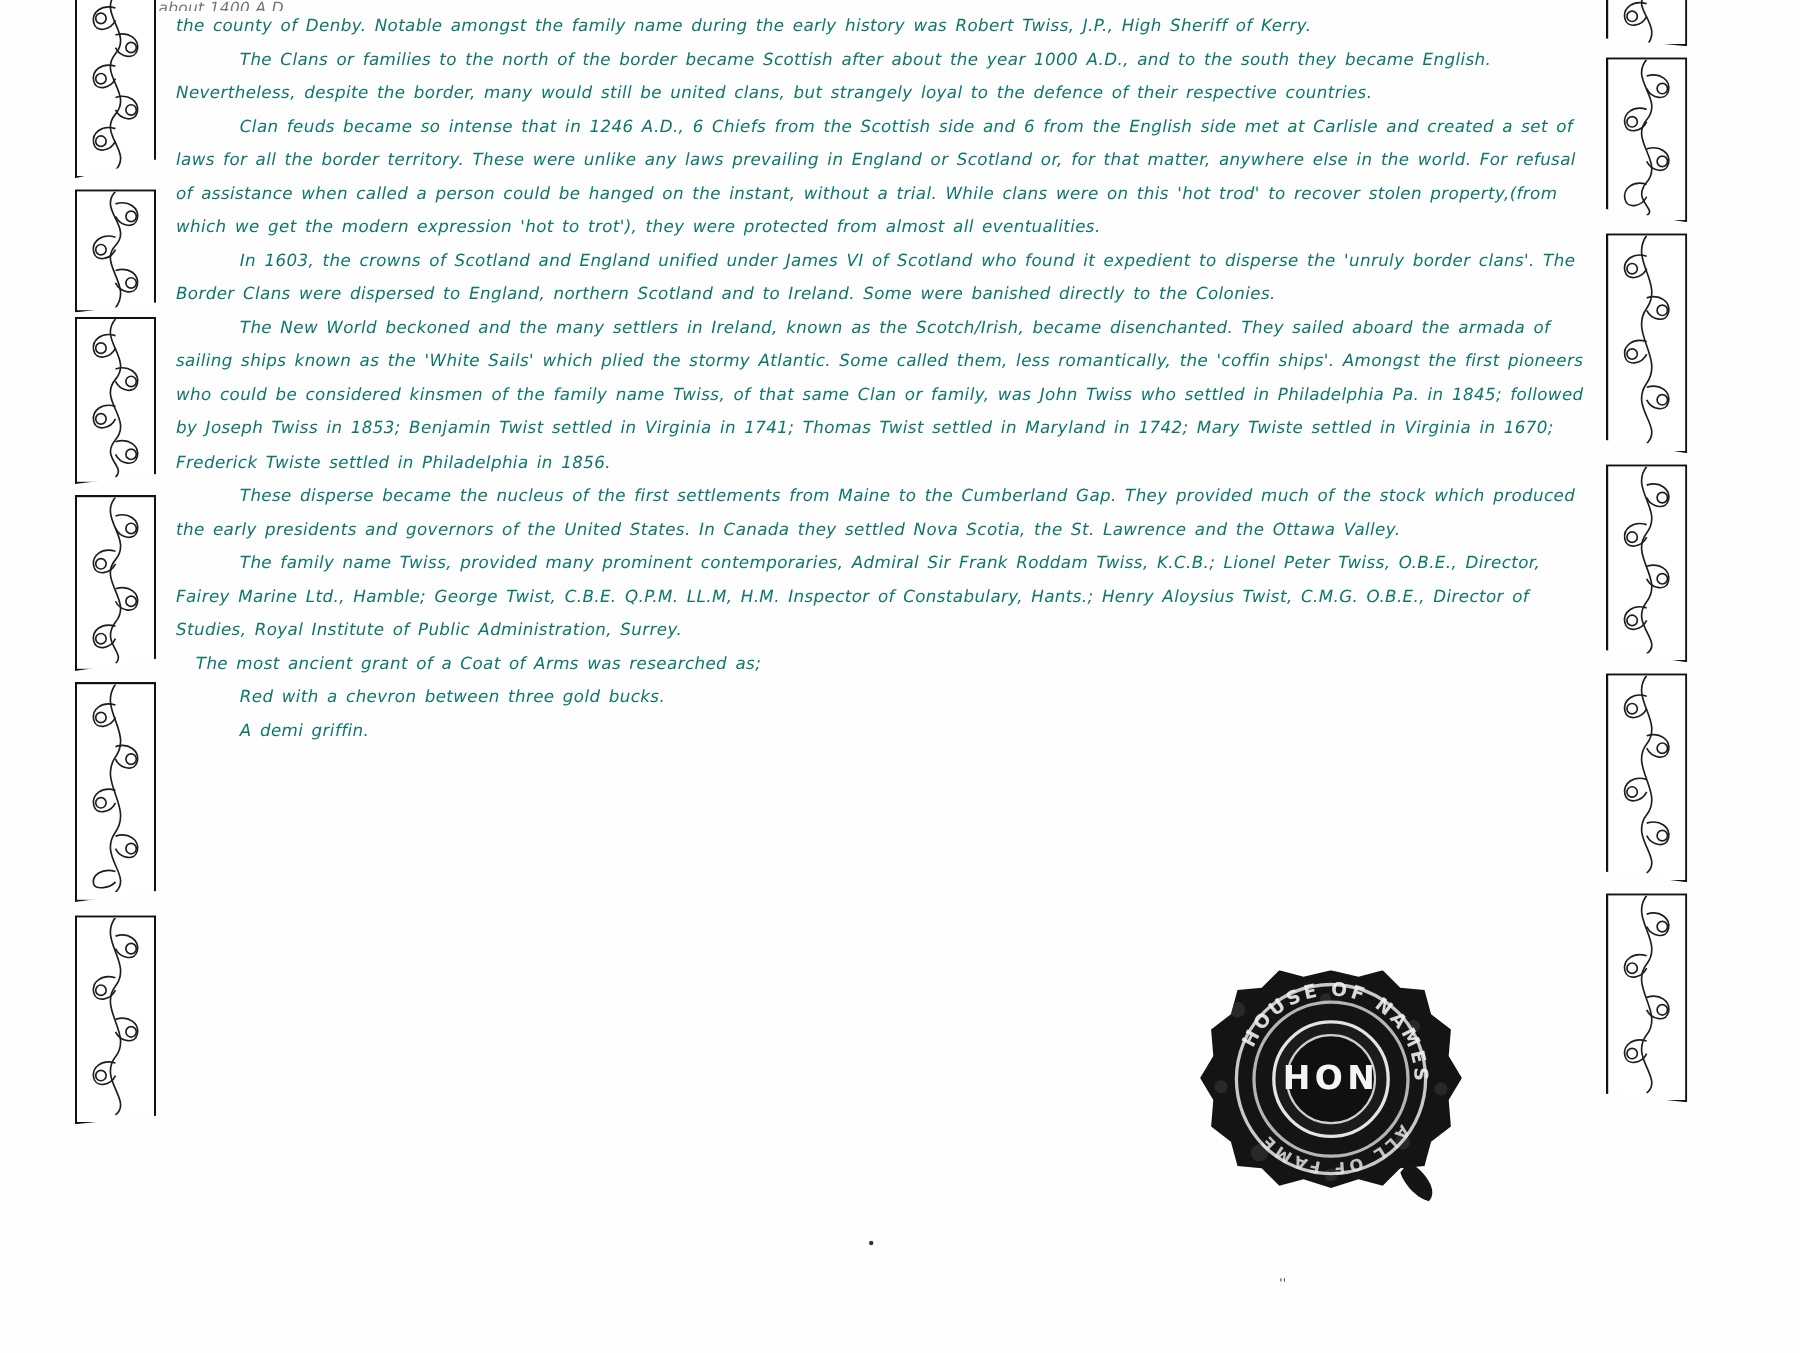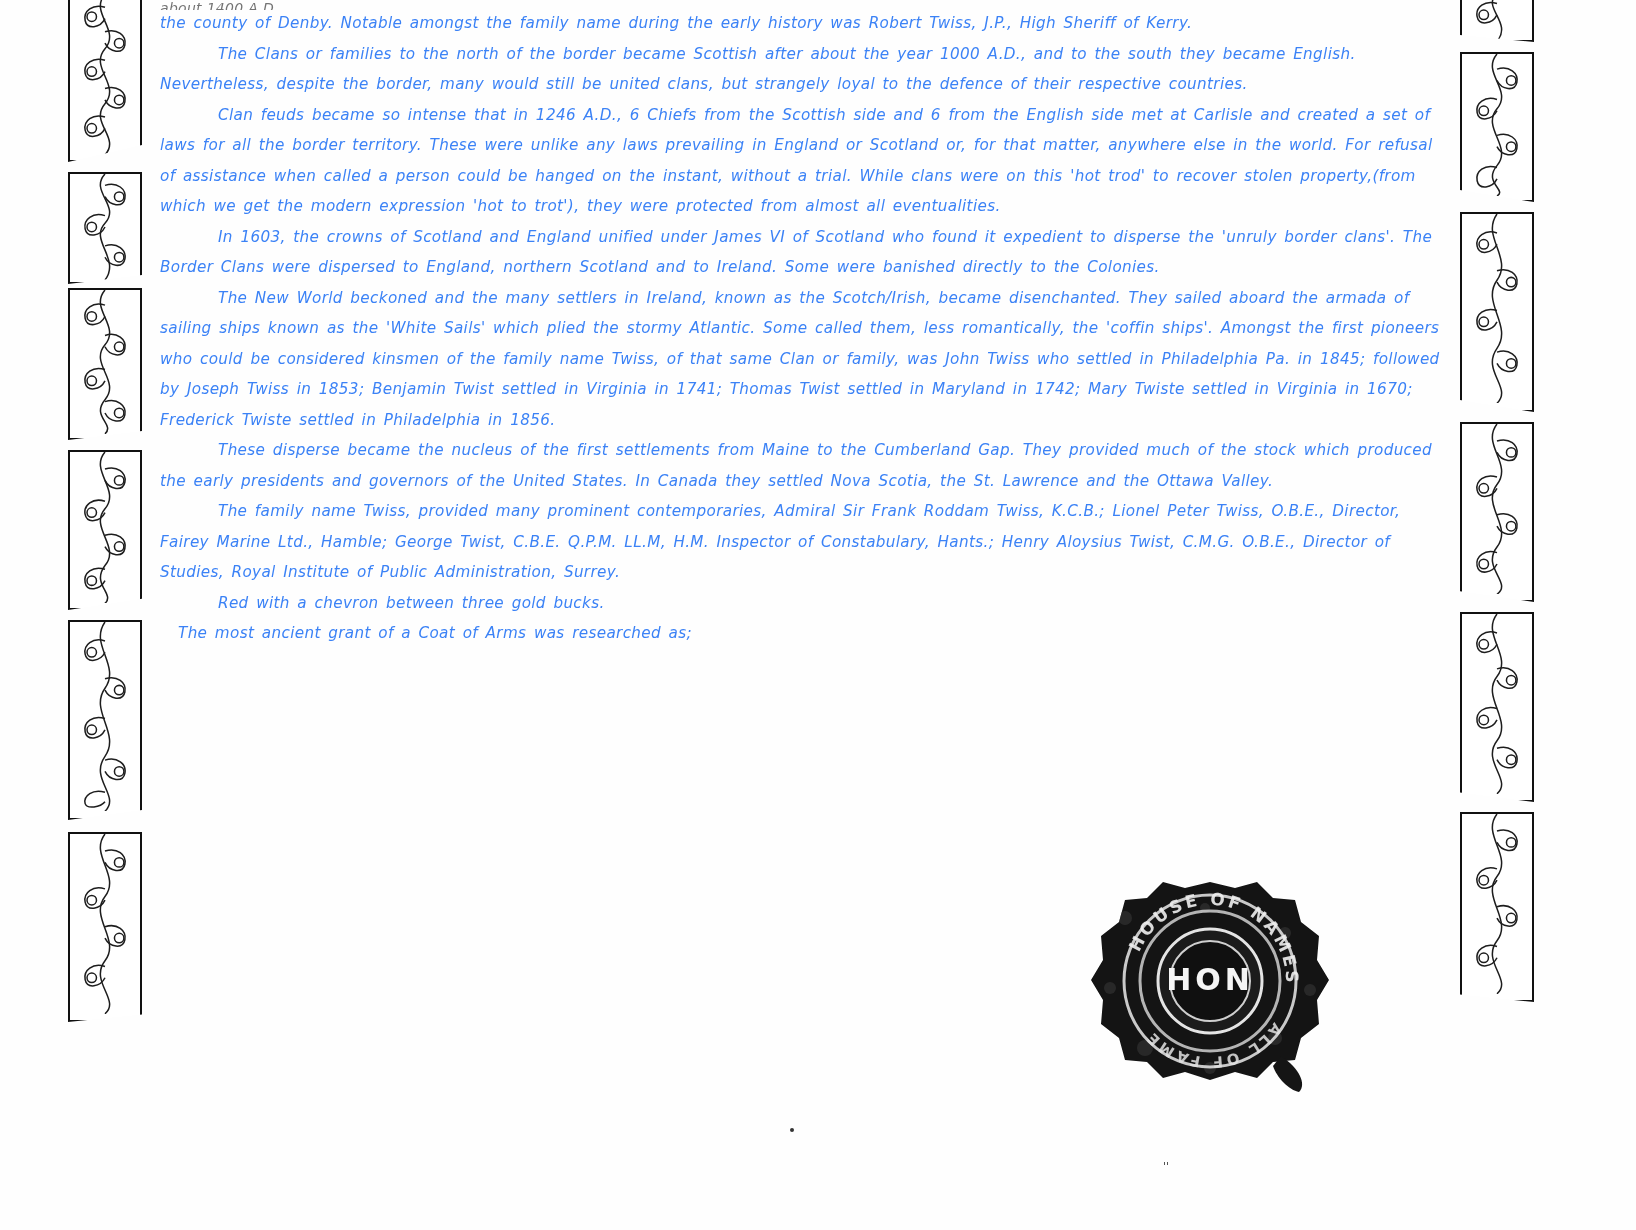--- a/index.html
+++ b/index.html
@@ -42,35 +42,35 @@
 
   
   .body-text {
     position: absolute;
     left: 160px;
     top: 0px;
     width: 1280px;
     font-family: "DejaVu Sans", sans-serif;
     font-size: 15.2px;
     line-height: 30.5px;
-    color: #3b82f6;
+    color: #0f766e;
     letter-spacing: 0.35px;
     font-style: italic;
   }
   .para {
     margin: 0 0 0 0;
     text-indent: 58px;
     text-align: left;
     word-spacing: 2.4px;
   }
   .para.no-indent { text-indent: 0; }
   .para.small-indent { text-indent: 18px; }
   .clip-strip {
     position: absolute;
-    left: 160px;
+    left: 144px;
     top: 0px;
     width: 1280px;
     height: 10px;
     overflow: hidden;
     color: #2a2a2a;
     font-size: 14px;
     font-style: italic;
     opacity: 0.65;
     letter-spacing: 0.3px;
   }
@@ -299,22 +299,23 @@
   <div class="clip-strip">about 1400 A.D.</div>
 
   <div class="body-text" style="top:8px;">
     <p class="para no-indent">the county of Denby. Notable amongst the family name during the early history was Robert Twiss, J.P., High Sheriff of Kerry.</p>
     <p class="para">The Clans or families to the north of the border became Scottish after about the year 1000 A.D., and to the south they became English. Nevertheless, despite the border, many would still be united clans, but strangely loyal to the defence of their respective countries.</p>
     <p class="para">Clan feuds became so intense that in 1246 A.D., 6 Chiefs from the Scottish side and 6 from the English side met at Carlisle and created a set of laws for all the border territory. These were unlike any laws prevailing in England or Scotland or, for that matter, anywhere else in the world. For refusal of assistance when called a person could be hanged on the instant, without a trial. While clans were on this 'hot trod' to recover stolen property,(from which we get the modern expression 'hot to trot'), they were protected from almost all eventualities.</p>
     <p class="para">In 1603, the crowns of Scotland and England unified under James VI of Scotland who found it expedient to disperse the 'unruly border clans'. The Border Clans were dispersed to England, northern Scotland and to Ireland. Some were banished directly to the Colonies.</p>
     <p class="para">The New World beckoned and the many settlers in Ireland, known as the Scotch/Irish, became disenchanted. They sailed aboard the armada of sailing ships known as the 'White Sails' which plied the stormy Atlantic. Some called them, less romantically, the 'coffin ships'. Amongst the first pioneers who could be considered kinsmen of the family name Twiss, of that same Clan or family, was John Twiss who settled in Philadelphia Pa. in 1845; followed by Joseph Twiss in 1853; Benjamin Twist settled in Virginia in 1741; Thomas Twist settled in Maryland in 1742; Mary Twiste settled in Virginia in 1670; Frederick Twiste settled in Philadelphia in 1856.</p>
     <p class="para">These disperse became the nucleus of the first settlements from Maine to the Cumberland Gap. They provided much of the stock which produced the early presidents and governors of the United States. In Canada they settled Nova Scotia, the St. Lawrence and the Ottawa Valley.</p>
     <p class="para">The family name Twiss, provided many prominent contemporaries, Admiral Sir Frank Roddam Twiss, K.C.B.; Lionel Peter Twiss, O.B.E., Director, Fairey Marine Ltd., Hamble; George Twist, C.B.E. Q.P.M. LL.M, H.M. Inspector of Constabulary, Hants.; Henry Aloysius Twist, C.M.G. O.B.E., Director of Studies, Royal Institute of Public Administration, Surrey.</p>
+    <p class="para small-indent">The most ancient grant of a Coat of Arms was researched as;</p>
     <p class="para">Red with a chevron between three gold bucks.</p>
-    <p class="para small-indent">The most ancient grant of a Coat of Arms was researched as;</p>
+    <p class="para">A demi griffin.</p>
   </div>
 
   <div class="seal">
     <svg viewBox="0 0 250 215" width="250" height="215" aria-hidden="true">
       <defs>
         <clipPath id="sealclip">
           <path d="M125 4 L150 10 L172 4 L188 20 L210 22 L216 44 L234 58 L232 82 L244 102
                    L232 122 L234 146 L216 160 L210 182 L188 184 L172 200 L150 194 L125 202
                    L100 194 L78 200 L62 184 L40 182 L34 160 L16 146 L18 122 L6 102
                    L18 82 L16 58 L34 44 L40 22 L62 20 L78 4 L100 10 Z"></path>

